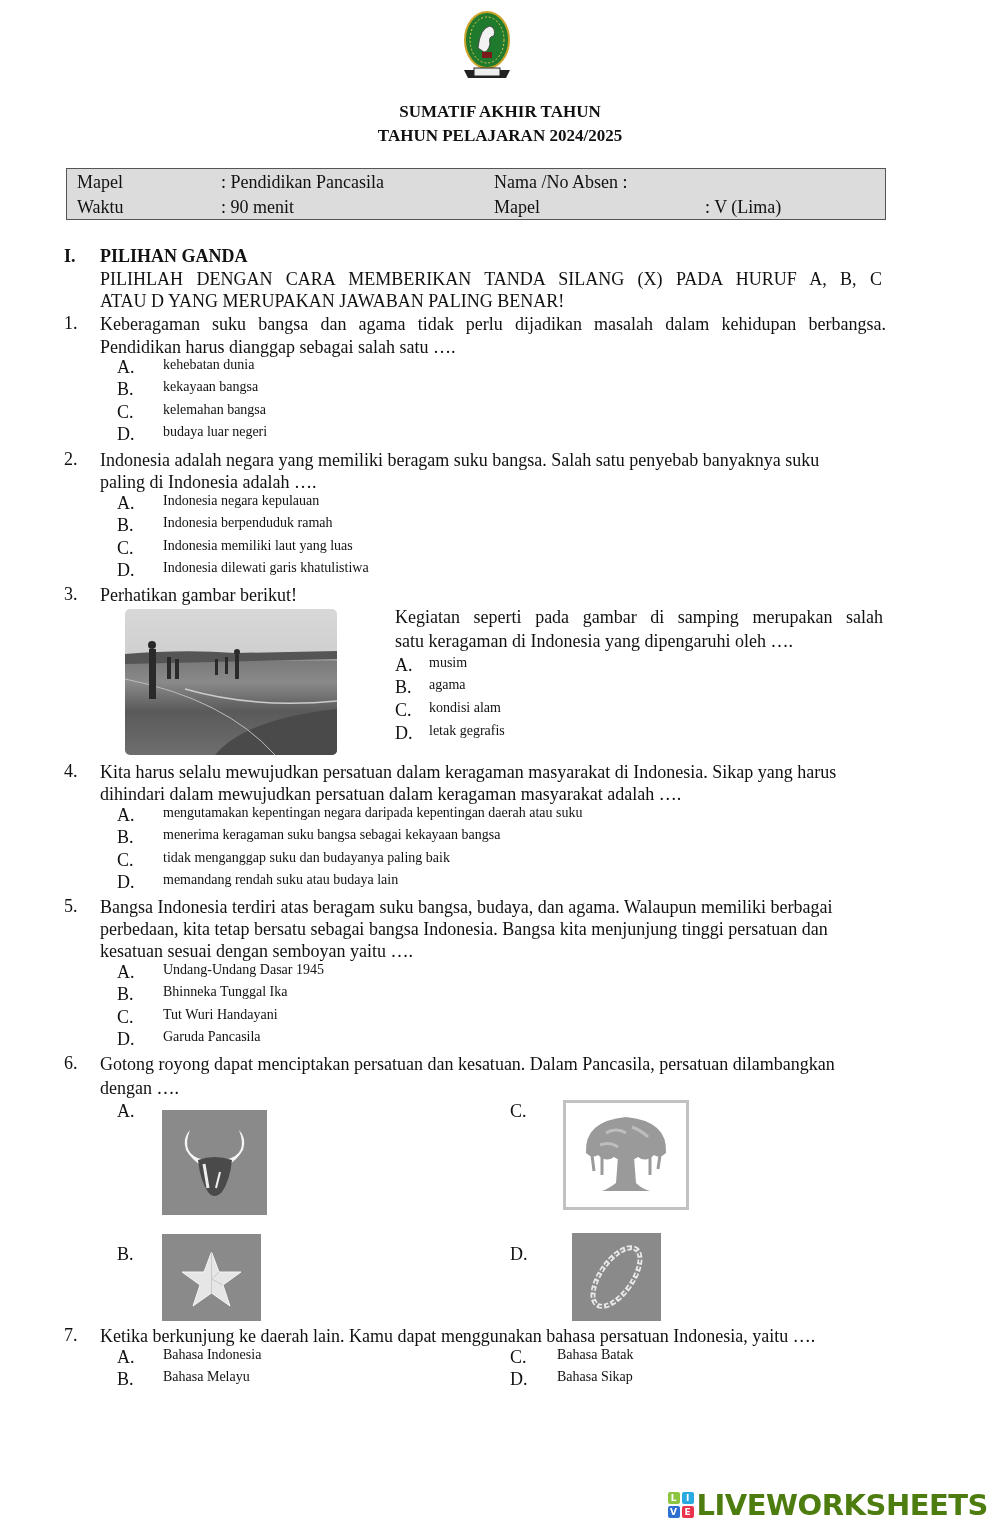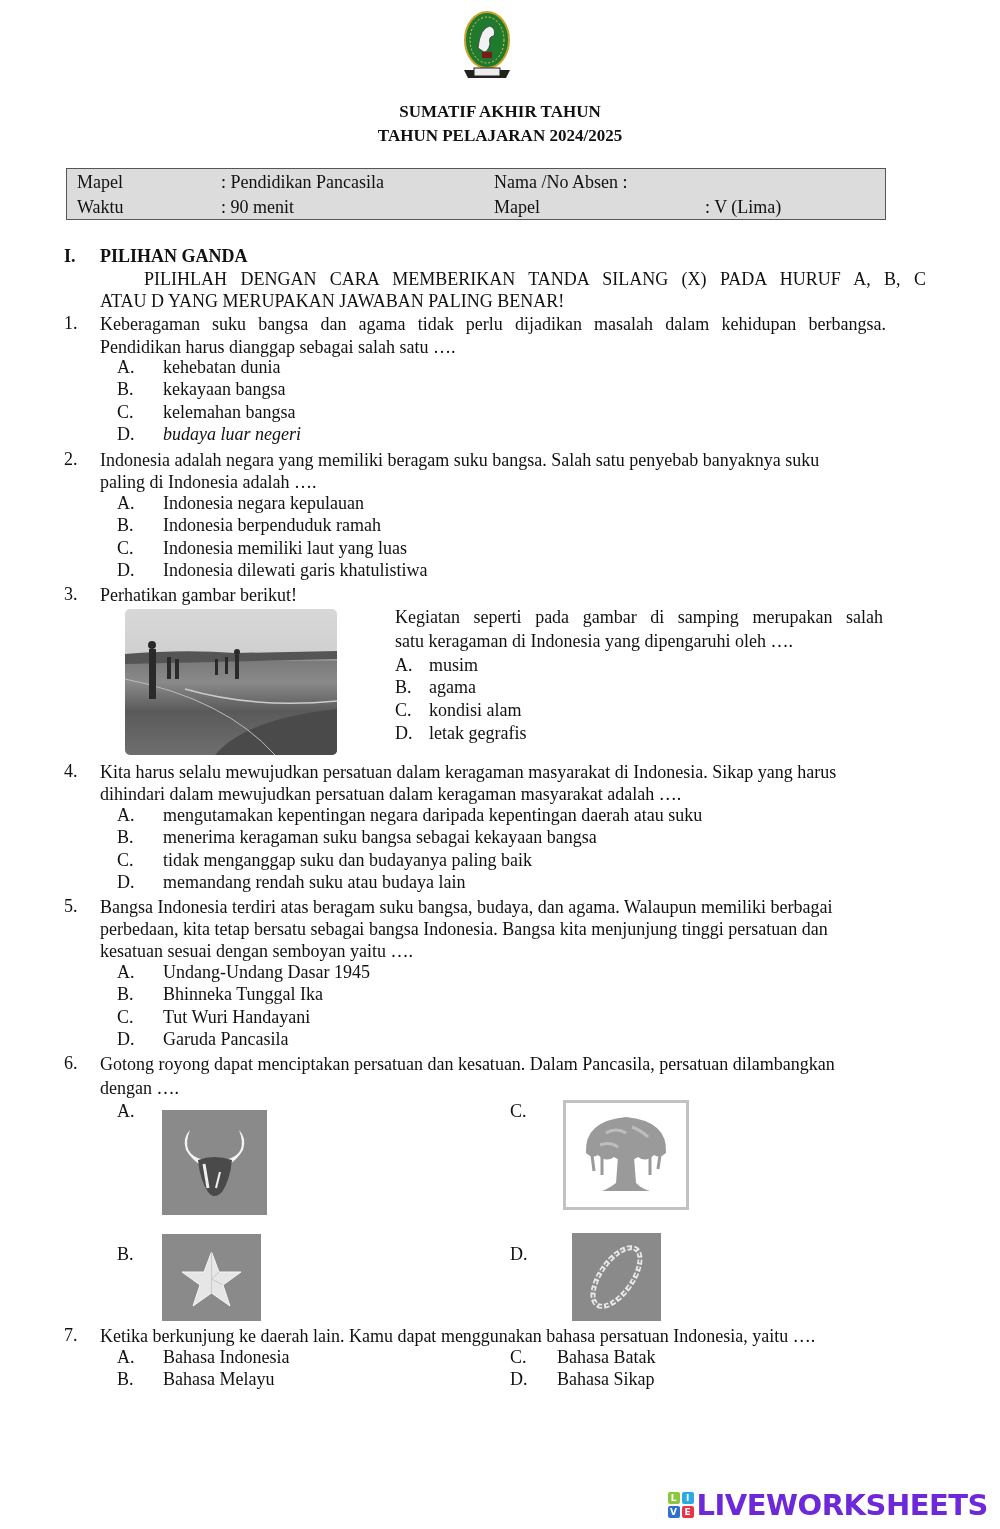--- a/index.html
+++ b/index.html
@@ -11,31 +11,31 @@
   .logo { left: 458px; top: 10px; width: 58px; height: 74px; }
   .title { left: 0; width: 1000px; text-align: center; font-weight: bold; font-size: 17px; }
   .info-box {
     left: 66px; top: 168px; width: 820px; height: 52px;
     background: #dcdcdc; border: 1.5px solid #555; box-sizing: border-box;
   }
   .info-box span { position: absolute; font-size: 18px; }
   .line { position: absolute; white-space: nowrap; font-size: 18px; line-height: 22px; }
   .num { position: absolute; font-size: 18px; }
   .opt-letter { position: absolute; font-size: 18px; }
-  .opt-text { position: absolute; font-size: 18px; white-space: nowrap; }
+  .opt-text { position: absolute; font-size: 14px; white-space: nowrap; }
   .justify { text-align: justify; text-align-last: justify; }
   .photo {
     left: 125px; top: 609px; width: 212px; height: 146px; border-radius: 5px; overflow: hidden;
     background: linear-gradient(180deg, #d8d8d8 0%, #cfcfcf 33%, #7a7a7a 36%, #8a8a8a 50%, #5a5a5a 70%, #6e6e6e 100%);
   }
   .symbox { position: absolute; background: #8a8a8a; }
   .lw { right: 12px; top: 1490px; height: 30px; display: flex; align-items: center; }
   .lw-tiles { display: grid; grid-template-columns: 12px 12px; grid-template-rows: 12px 12px; gap: 2px; margin-right: 3px; }
   .lw-tiles span { display:flex; align-items:center; justify-content:center; font: bold 9px "DejaVu Sans", sans-serif; color:#fff; border-radius:2px; }
-  .lw-text { font: bold 29px "DejaVu Sans", sans-serif; color: #6d28d9; letter-spacing: -0.5px; }
+  .lw-text { font: bold 29px "DejaVu Sans", sans-serif; color: #4d7c0f; letter-spacing: -0.5px; }
 </style>
 </head>
 <body>
 
 <div class="abs logo">
   <svg width="58" height="74" viewBox="0 0 58 74">
     <ellipse cx="29" cy="30" rx="22" ry="28" fill="#1f7a2e" stroke="#c9a227" stroke-width="2"></ellipse>
     <ellipse cx="29" cy="30" rx="17" ry="23" fill="none" stroke="#e5c84a" stroke-width="1" stroke-dasharray="2 2"></ellipse>
     <path d="M20 38 Q22 18 32 16 Q38 18 36 26 Q30 26 32 34 Q30 42 26 42 Z" fill="#f2f2f2" stroke="#333" stroke-width="0.8"></path>
     <rect x="24" y="42" width="10" height="6" fill="#7a1a1a"></rect>
@@ -53,42 +53,42 @@
   <span style="left:427px; top:3px;">Nama /No Absen :</span>
   <span style="left:580px; top:3px; width:220px; height:20px;"></span>
   <span style="left:10px; top:28px;">Waktu</span>
   <span style="left:154px; top:28px;">: 90 menit</span>
   <span style="left:427px; top:28px;">Mapel</span>
   <span style="left:638px; top:28px;">: V (Lima)</span>
 </div>
 
 <div class="line" style="left:64px; top:245px; font-weight:bold;">I.</div>
 <div class="line" style="left:100px; top:245px; font-weight:bold;">PILIHAN GANDA</div>
-<div class="line justify" style="left:100px; top:268px; width:782px;margin-left:44px;">PILIHLAH DENGAN CARA MEMBERIKAN TANDA SILANG (X) PADA HURUF A, B, C</div>
+<div class="line justify" style="left:100px; top:268px; width:782px;">PILIHLAH DENGAN CARA MEMBERIKAN TANDA SILANG (X) PADA HURUF A, B, C</div>
 <div class="line" style="left:100px; top:290px;">ATAU D YANG MERUPAKAN JAWABAN PALING BENAR!</div>
 
 <div>
   <div class="num" style="left:64px; top:313px;">1.</div>
   <div class="line justify" style="left:100px; top:313px; width:786px;">Keberagaman suku bangsa dan agama tidak perlu dijadikan masalah dalam kehidupan berbangsa.</div>
   <div class="line" style="left:100px; top:336px;">Pendidikan harus dianggap sebagai salah satu ….</div>
   <div>
       <span class="opt-letter" style="left:117px; top:357px;">A.</span>
       <span class="opt-text" style="left:163px; top:357px;">kehebatan dunia</span>
     </div>
   <div>
       <span class="opt-letter" style="left:117px; top:379px;">B.</span>
       <span class="opt-text" style="left:163px; top:379px;">kekayaan bangsa</span>
     </div>
   <div>
       <span class="opt-letter" style="left:117px; top:402px;">C.</span>
       <span class="opt-text" style="left:163px; top:402px;">kelemahan bangsa</span>
     </div>
   <div>
       <span class="opt-letter" style="left:117px; top:424px;">D.</span>
-      <span class="opt-text" style="left:163px; top:424px;font-style:italic;">budaya luar negeri</span>
+      <span class="opt-text" style="left:163px; top:424px;">budaya luar negeri</span>
     </div>
 </div>
 
 <div>
   <div class="num" style="left:64px; top:449px;">2.</div>
   <div class="line" style="left:100px; top:449px;">Indonesia adalah negara yang memiliki beragam suku bangsa. Salah satu penyebab banyaknya suku</div>
   <div class="line" style="left:100px; top:471px;">paling di Indonesia adalah ….</div>
   <div>
       <span class="opt-letter" style="left:117px; top:493px;">A.</span>
       <span class="opt-text" style="left:163px; top:493px;">Indonesia negara kepulauan</span>

